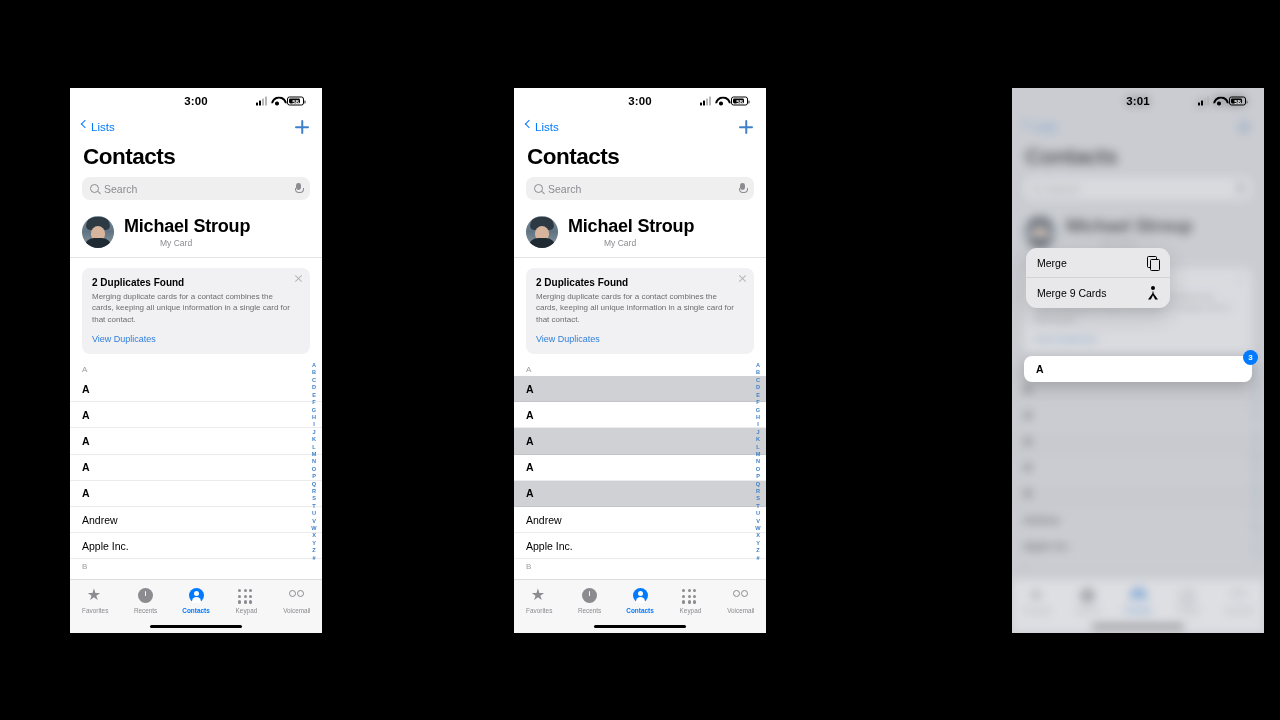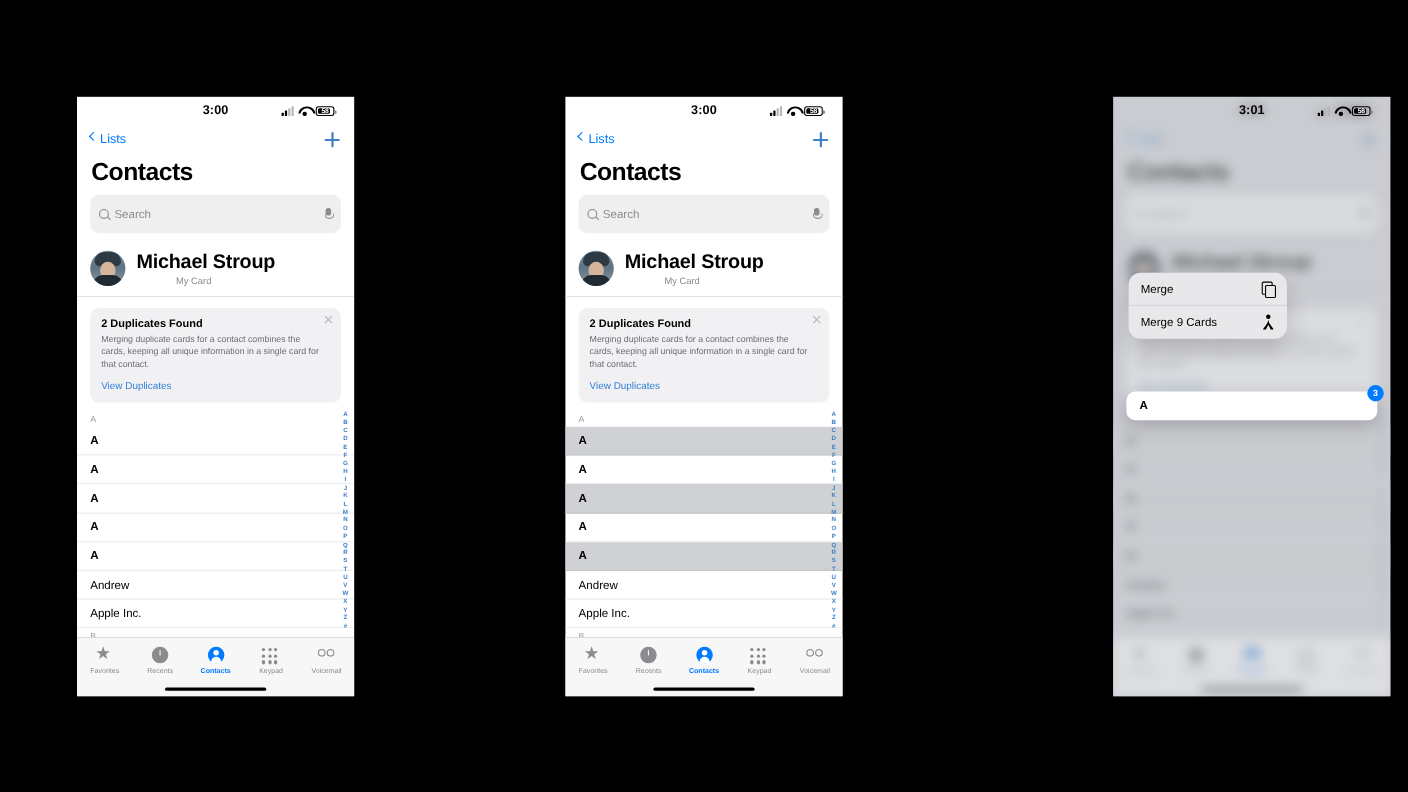--- a/index.html
+++ b/index.html
@@ -61,21 +61,21 @@
   .plus::before, .plus::after { content:''; position:absolute; background:#3f80c9; border-radius:1px; }
   .plus::before { left:50%; top:1px; width:1.5px; height:14px; transform:translateX(-50%); }
   .plus::after { top:50%; left:1px; height:1.5px; width:14px; transform:translateY(-50%); }
 
   
   .bigtitle { font-size: 22.5px; font-weight: 700; letter-spacing:-.5px; color:#000; padding: 4px 13px 7px; }
 
   
   .searchwrap { padding: 0 12px 0; }
   .searchbar {
-    height: 35px; background:#efeff0; border-radius:8px;
+    height: 23px; background:#efeff0; border-radius:8px;
     display:flex; align-items:center; padding: 0 8px; gap:5px;
   }
   .mag { width:9px; height:9px; border:1.4px solid #8b8b90; border-radius:50%; position:relative; flex:none; }
   .mag::after { content:''; position:absolute; right:-3.2px; bottom:-1.6px; width:4px; height:1.4px; background:#8b8b90; transform:rotate(45deg); border-radius:1px;}
   .search-ph { font-size:10.5px; color:#8b8b90; flex:1; }
   .mic { width:7px; height:11px; position:relative; flex:none; }
   .mic::before { content:''; position:absolute; left:1.2px; top:0; width:4.6px; height:6.6px; background:#8b8b90; border-radius:2.4px; }
   .mic::after { content:''; position:absolute; left:0; top:5.4px; width:7px; height:4px; border:1.2px solid #8b8b90; border-top:none; border-radius: 0 0 4px 4px; }
 
   

